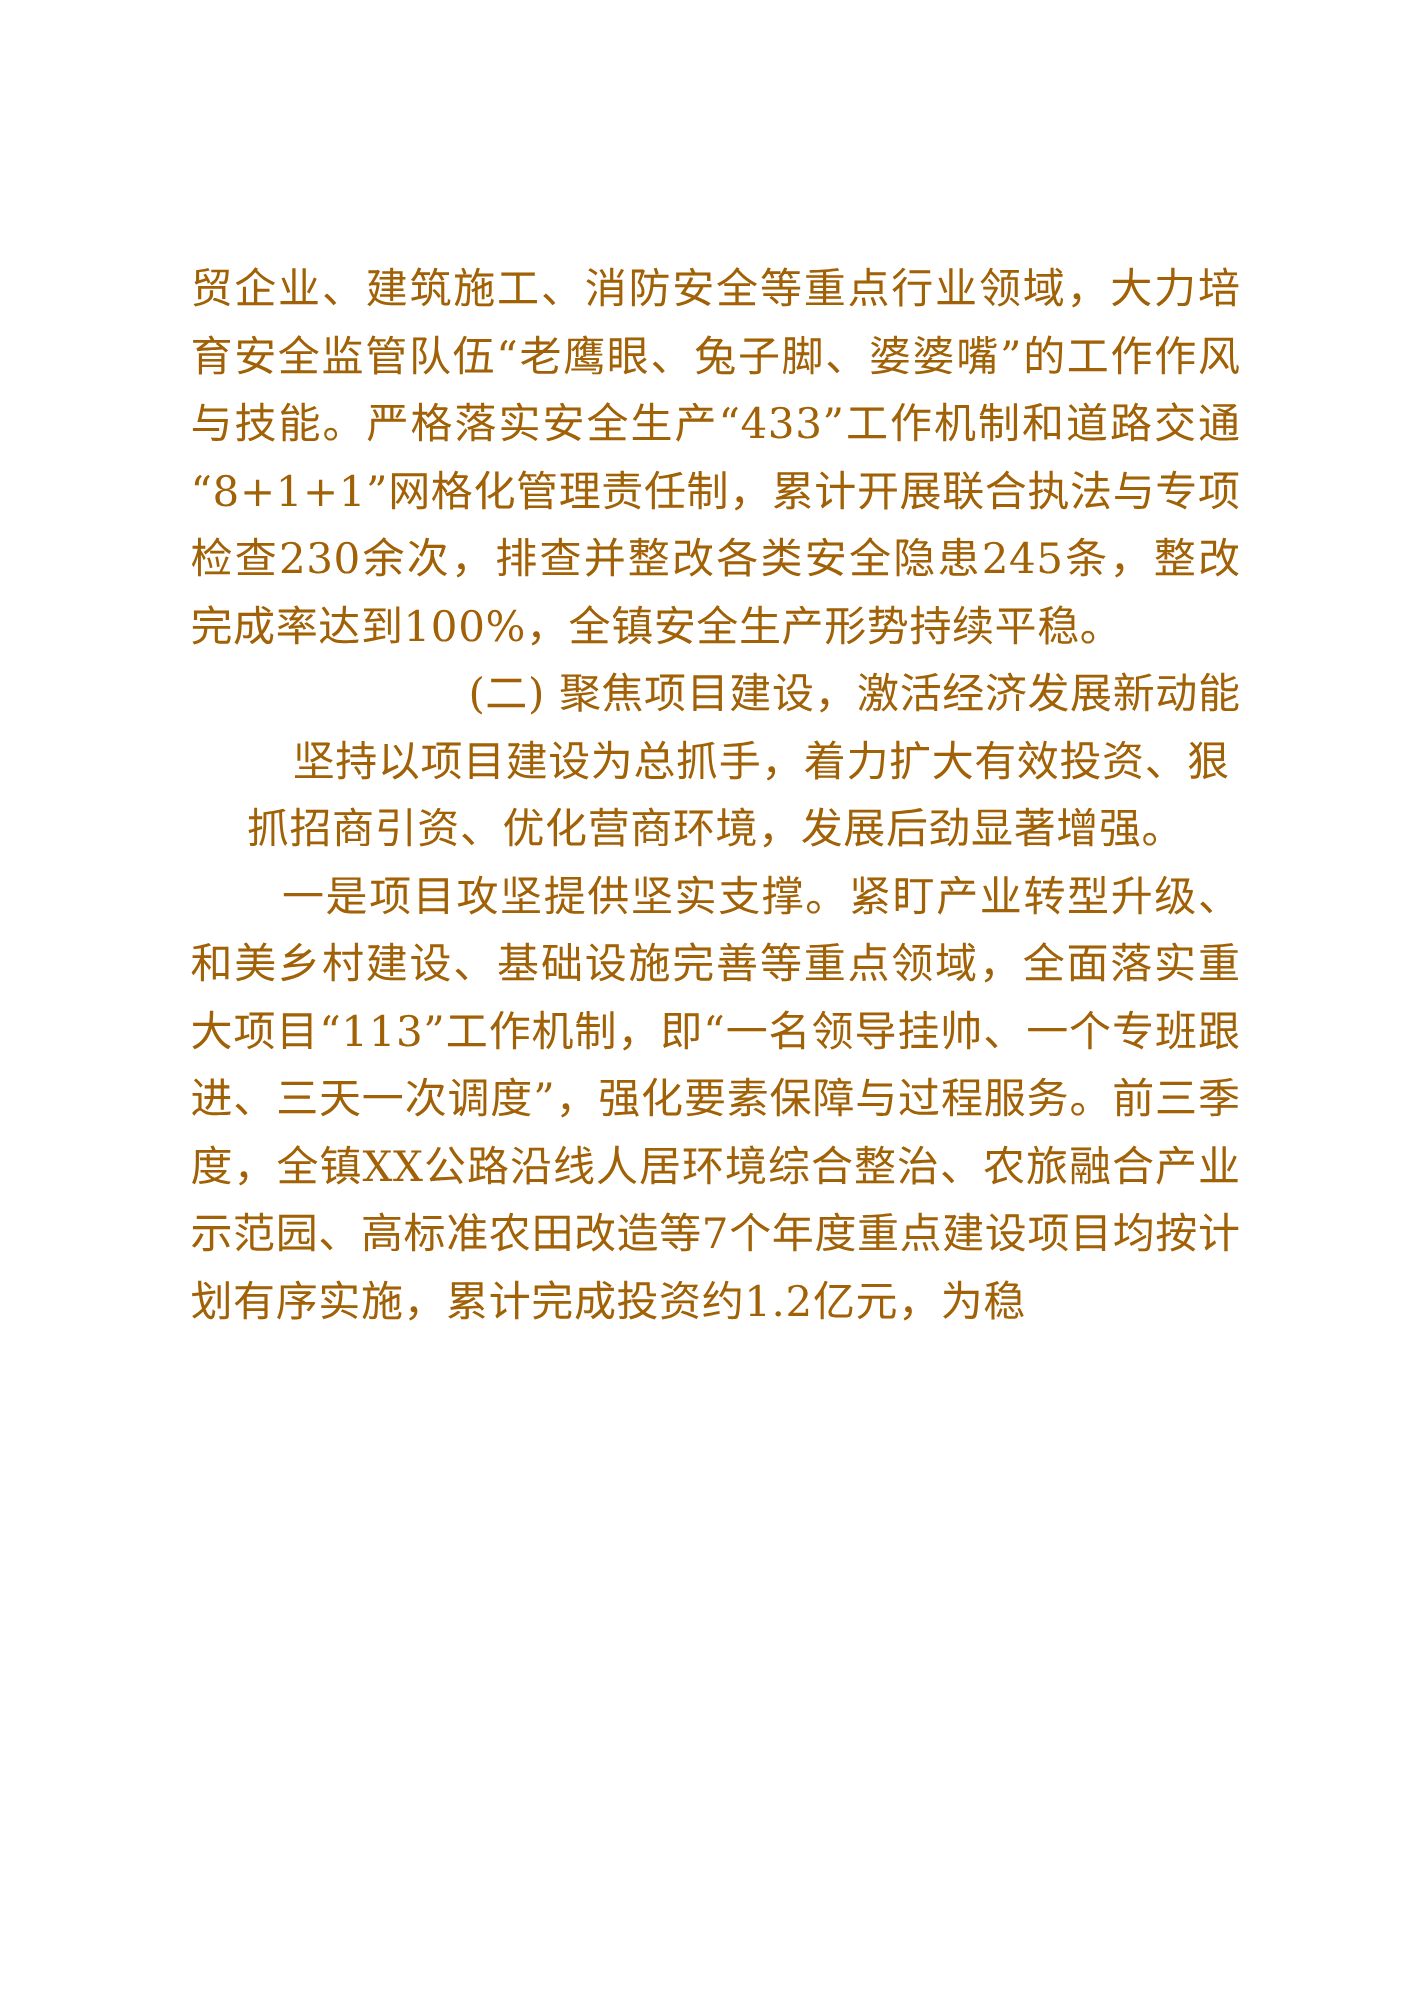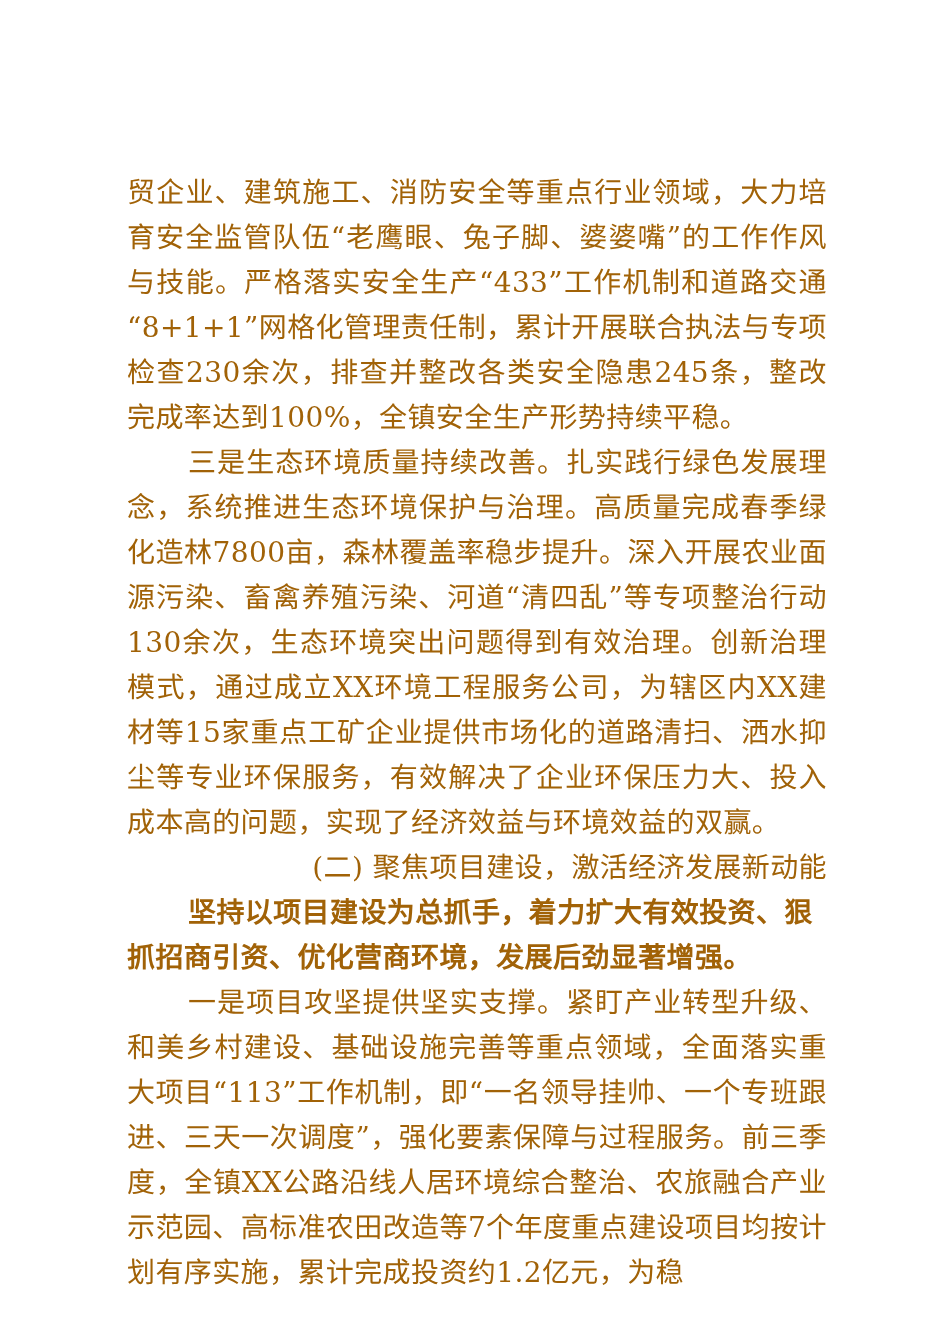--- a/index.html
+++ b/index.html
@@ -56,33 +56,31 @@
   }
 
   
   .para.heading {
     text-indent: 61px;
     text-align: right;
   }
 
   
   .para.short {
-    text-align: left;
-    font-weight: bold;
+    text-align: center;
   }
 </style>
 </head>
 <body>
 
 <div class="page">
   <div class="page-body">
 
     <p class="para cont">贸企业、建筑施工、消防安全等重点行业领域，大力培育安全监管队伍“老鹰眼、兔子脚、婆婆嘴”的工作作风与技能。严格落实安全生产“433”工作机制和道路交通“8+1+1”网格化管理责任制，累计开展联合执法与专项检查230余次，排查并整改各类安全隐患245条，整改完成率达到100%，全镇安全生产形势持续平稳。</p>
 
-    <p class="para indent">三是生态环境质量持续改善。扎实践行绿色发展理念，系统推进生态环境保护与治理。高质量完成春季绿化造林7800亩，森林覆盖率稳步提升。深入开展农业面源污染、畜禽养殖污染、河道“清四乱”等专项整治行动130余次，生态环境突出问题得到有效治理。创新治理模式，通过成立XX环境工程服务公司，为辖区内XX建材等15家重点工矿企业提供市场化的道路清扫、洒水抑尘等专业环保服务，有效解决了企业环保压力大、投入成本高的问题，实现了经济效益与环境效益的双赢。</p>
 
     <p class="para heading">(二) 聚焦项目建设，激活经济发展新动能</p>
 
     <p class="para indent short">坚持以项目建设为总抓手，着力扩大有效投资、狠抓招商引资、优化营商环境，发展后劲显著增强。</p>
 
     <p class="para indent">一是项目攻坚提供坚实支撑。紧盯产业转型升级、和美乡村建设、基础设施完善等重点领域，全面落实重大项目“113”工作机制，即“一名领导挂帅、一个专班跟进、三天一次调度”，强化要素保障与过程服务。前三季度，全镇XX公路沿线人居环境综合整治、农旅融合产业示范园、高标准农田改造等7个年度重点建设项目均按计划有序实施，累计完成投资约1.2亿元，为稳</p>
 
   </div>
 </div>
 

